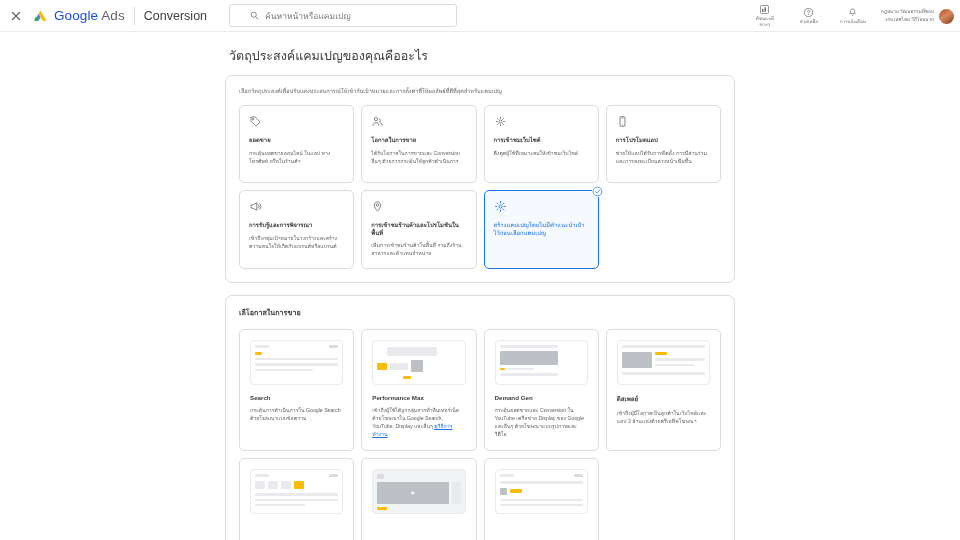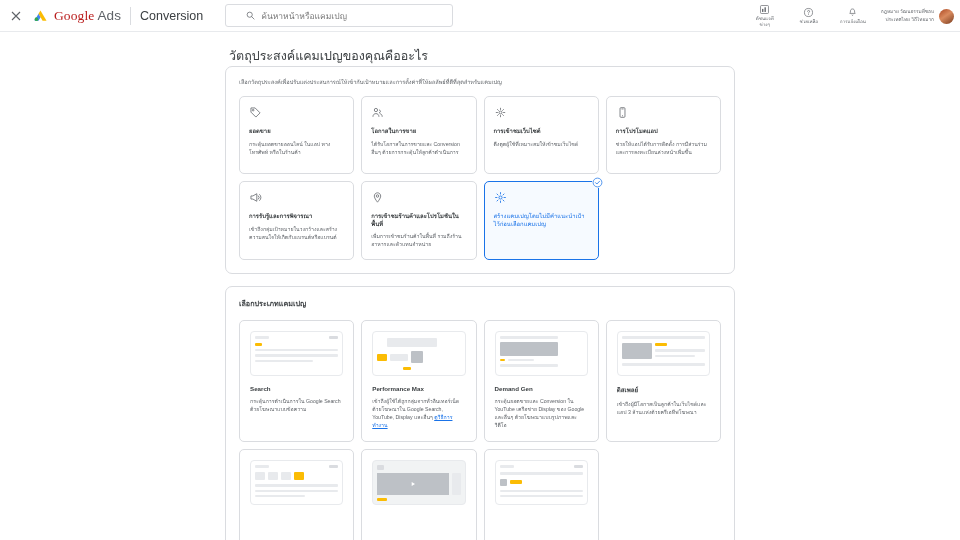--- a/index.html
+++ b/index.html
@@ -22,21 +22,21 @@
   }
   .close-btn {
     width: 20px; height: 20px;
     display: flex; align-items: center; justify-content: center;
     color: #5f6368; font-size: 12px; cursor: pointer;
     margin-right: 6px;
   }
   .brand { display: flex; align-items: center; gap: 5px; }
   .ads-logo { width: 17px; height: 17px; }
   .brand-text { font-size: 13.5px; color: #5f6368; letter-spacing: .1px; }
-  .brand-text b { font-weight: 400; color: #b91c1c; font-family: Liberation Serif, serif; }
+  .brand-text b { font-weight: 400; color: #1d4ed8; }
   .divider-v {
     width: 1px; height: 18px; background: #dadce0; margin: 0 9px;
   }
   .page-label { font-size: 12.5px; color: #3c4043; }
   .search-wrap {
     margin-left: 22px;
     width: 228px; height: 23px;
     background: #fff;
     border: 1px solid #dadce0;
     border-radius: 3px;
@@ -78,21 +78,21 @@
   
   .page {
     height: 508px;
     overflow: hidden;
     background: #fff;
     padding-top: 14px;
   }
   .content { width: 510px; margin: 0 auto; }
   .page-title {
     font-size: 12.5px; color: #3c4043; font-weight: 400;
-    padding-left: 4px;
+    margin-bottom: 9px; padding-left: 4px;
   }
   .card-panel {
     border: 1px solid #dadce0;
     border-radius: 7px;
     background: #fff;
     padding: 11px 13px 13px 13px;
     margin-bottom: 12px;
   }
   .panel-title { font-size: 7.2px; color: #3c4043; font-weight: 700; margin-bottom: 11px; }
   .panel-sub { font-size: 5.6px; color: #5f6368; line-height: 1.45; margin-bottom: 10px; }
@@ -310,21 +310,21 @@
             <circle cx="10" cy="10" r="2.4" fill="none" stroke="currentColor" stroke-width="1.3"></circle>
             <path d="M10 2.4v2.2M10 15.4v2.2M2.4 10h2.2M15.4 10h2.2M4.6 4.6l1.6 1.6M13.8 13.8l1.6 1.6M15.4 4.6l-1.6 1.6M6.2 13.8l-1.6 1.6" stroke="currentColor" stroke-width="1.3" stroke-linecap="round"></path>
           </svg>
           <div class="obj-title">สร้างแคมเปญโดยไม่มีคำแนะนำเป้าไว้ก่อนเลือกแคมเปญ</div>
           <div class="obj-desc"></div>
         </div>
       </div>
     </div>
 
     <div class="card-panel">
-      <div class="panel-title">เลือกประเภทแคมเปญ</div>
+      <div class="panel-title">เลืโอกาสในการขาย</div>
 
       <div class="type-grid">
 
         <div class="type-card">
           <div class="thumb">
             <div class="thumb-head">
               <div class="bar" style="width:14px;height:3px;"></div>
               <div class="bar dark" style="width:9px;height:3px;"></div>
             </div>
             <div class="bar yellow" style="width:7px;height:3px;margin-bottom:3px;"></div>

